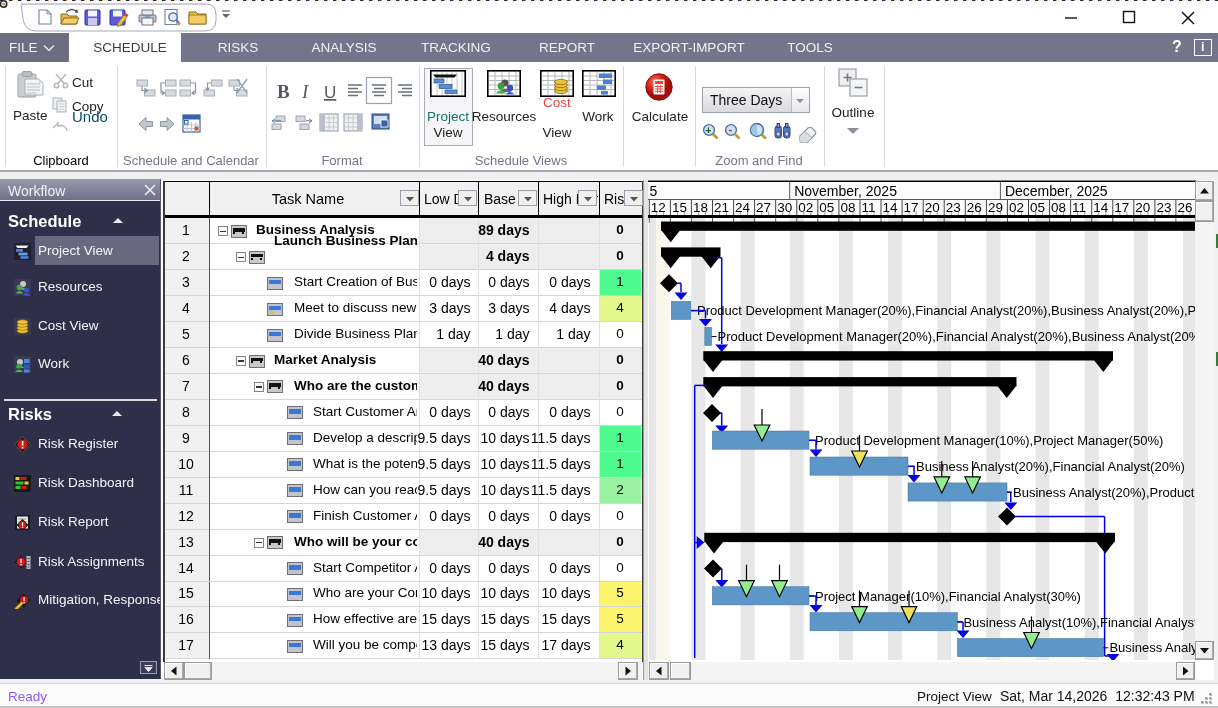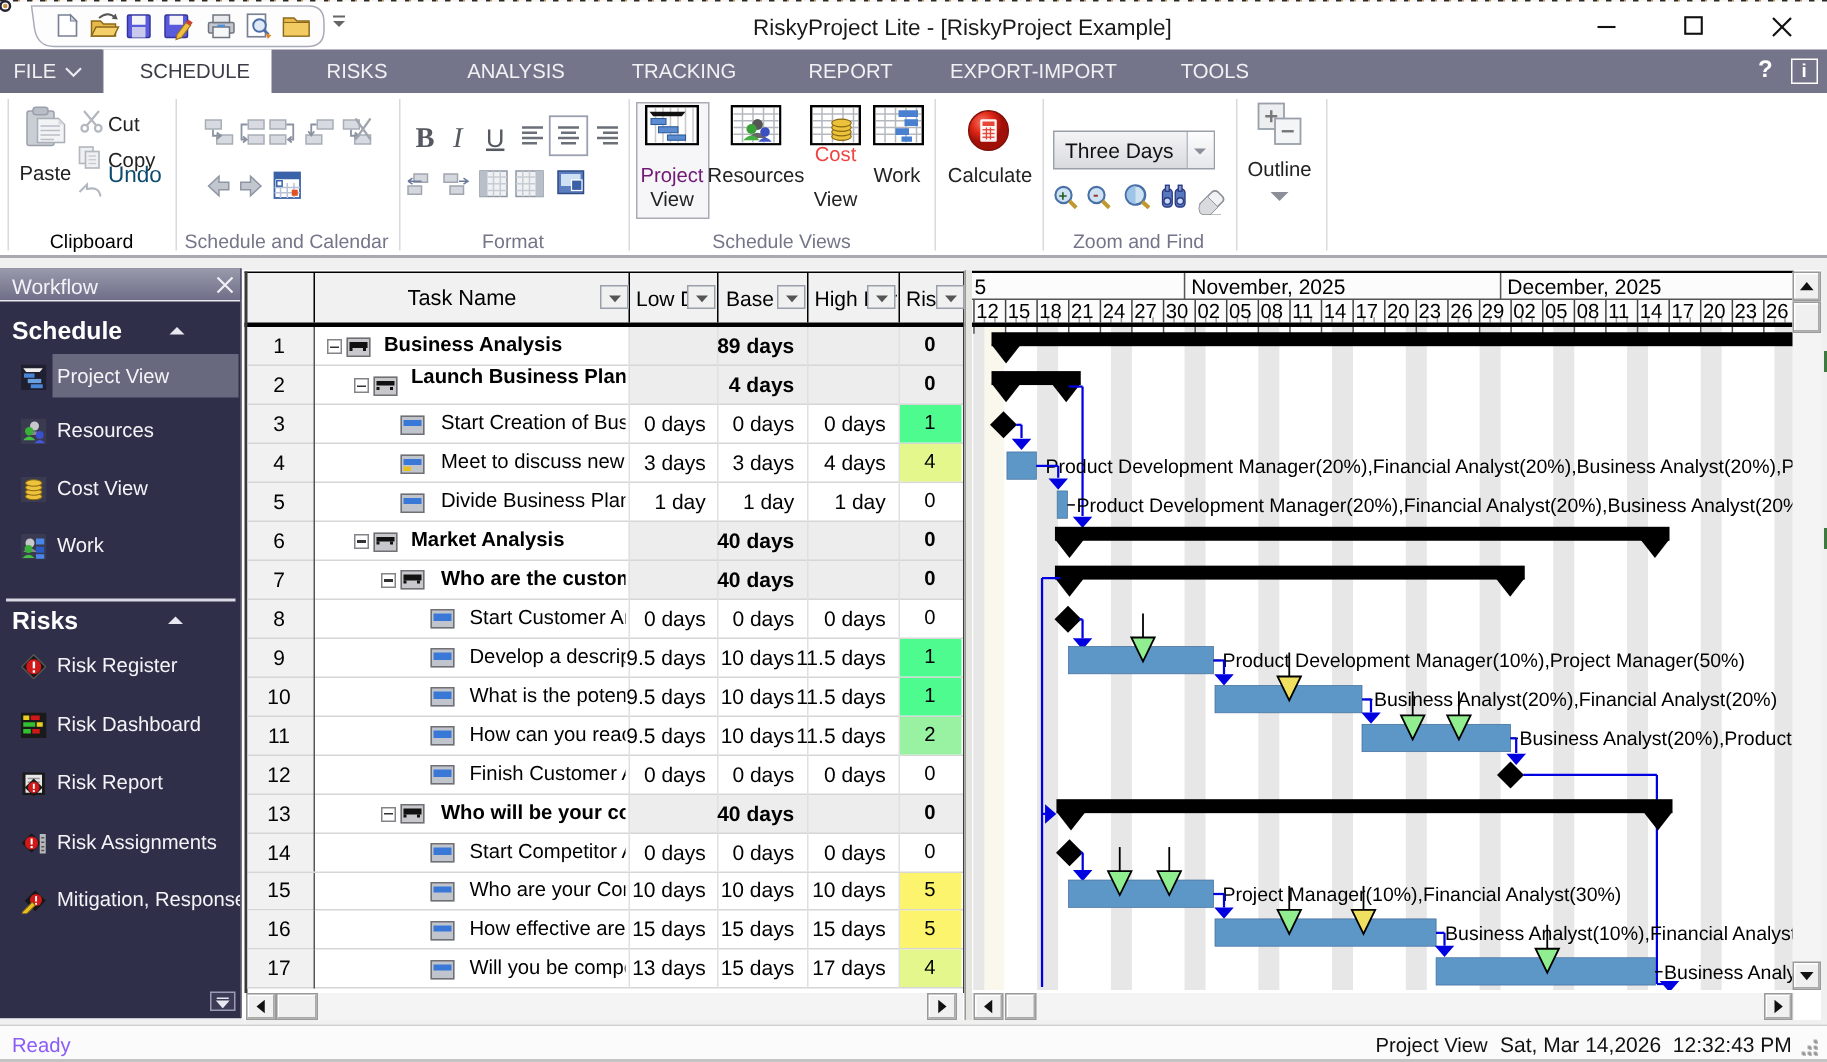--- a/index.html
+++ b/index.html
@@ -8,21 +8,20 @@
 .tx{position:absolute;white-space:nowrap}
 </style></head>
 <body>
 <div class="a" style="left:0;top:0;width:1218px;height:708px;background:#fff">
 
 <div class="a" style="left:0;top:0;width:1218px;height:1px;background:repeating-linear-gradient(90deg,#2a2a2a 0 3px,#c09a60 3px 4px,#f5f5f5 4px 9px)"></div>
 <svg class="a" style="left:0;top:0" width="14" height="12">
       <circle cx="3.5" cy="4" r="3.2" fill="none" stroke="#223" stroke-width="1.6"></circle>
       <circle cx="3.5" cy="4" r="1.5" fill="#c8903f"></circle>
     </svg>
-<div class="tx" style="left:502px;top:10px;font-size:15px;color:#1a1a1a">RiskyProject Lite - [RiskyProject Example]</div>
 <svg class="a" style="left:1050px;top:6px" width="160" height="24">
       <line x1="15" y1="12" x2="27" y2="12" stroke="#111" stroke-width="1.4"></line>
       <rect x="73.5" y="5.5" width="11" height="11" fill="none" stroke="#111" stroke-width="1.4"></rect>
       <line x1="132" y1="6" x2="144" y2="18" stroke="#111" stroke-width="1.5"></line>
       <line x1="144" y1="6" x2="132" y2="18" stroke="#111" stroke-width="1.5"></line>
     </svg>
 <svg class="a" style="left:0;top:1px" width="245" height="32" viewBox="0 0 245 32">
 <path d="M21 3 L206 3 Q216 3 216 14 L216 19 Q216 30 205 30 L36 30 Q25 30 23 18 Q22 10 21 3 Z" fill="#fdfdfe" stroke="#a9aab8" stroke-width="1"></path>
 <path d="M21 3 L206 3" stroke="#c8c9d4" stroke-width="1"></path>
 <g>
@@ -278,21 +277,21 @@
         <line x1="8" y1="2" x2="8" y2="25"></line>
         <line x1="15" y1="2" x2="15" y2="25"></line>
         <line x1="22" y1="2" x2="22" y2="25"></line>
         <line x1="29" y1="2" x2="29" y2="25"></line>
       </g>
       <rect x="17" y="3.5" width="13" height="4.5" fill="#4a80d0"></rect>
       <rect x="21" y="9.5" width="9" height="4.5" fill="#4a80d0"></rect>
       <rect x="15" y="15.5" width="9" height="4.5" fill="#4a80d0"></rect>
       <rect x="19" y="21" width="7" height="3.5" fill="#4a80d0"></rect>
     </svg>
-<div class="tx" style="left:448px;top:109px;font-size:13.5px;color:#701a75;transform:translateX(-50%)">Project</div>
+<div class="tx" style="left:448px;top:109px;font-size:13.5px;color:#0f766e;transform:translateX(-50%)">Project</div>
 <div class="tx" style="left:448px;top:125px;font-size:13.5px;color:#222;transform:translateX(-50%)">View</div>
 <div class="tx" style="left:504px;top:109px;font-size:13.5px;color:#222;transform:translateX(-50%)">Resources</div>
 <div class="tx" style="left:557px;top:95px;font-size:13.5px;color:#ef4444;transform:translateX(-50%)">Cost</div>
 <div class="tx" style="left:557px;top:125px;font-size:13.5px;color:#222;transform:translateX(-50%)">View</div>
 <div class="tx" style="left:598px;top:109px;font-size:13.5px;color:#222;transform:translateX(-50%)">Work</div>
 <svg class="a" style="left:644px;top:72px" width="30" height="30">
 <defs>
         <radialGradient id="rg" cx="35%" cy="30%">
           <stop offset="0%" stop-color="#f87a6a"></stop>
           <stop offset="55%" stop-color="#e02818"></stop>
@@ -535,21 +534,21 @@
 <div class="a" style="left:538px;top:244.2px;width:1px;height:25.94px;background:#e0e0e0"></div>
 <div class="a" style="left:599px;top:244.2px;width:1px;height:25.94px;background:#e0e0e0"></div>
 <div class="a" style="left:208.5px;top:244.2px;width:1.4px;height:25.94px;background:#555"></div>
 <div class="tx" style="left:186px;top:248.2px;font-size:14px;color:#000;transform:translateX(-50%)">2</div>
 <div class="a" style="left:235.5px;top:252.2px;width:10px;height:10px;border:1px solid #848488;background:#fff"></div>
 <div class="a" style="left:237.5px;top:256.6px;width:6px;height:1.4px;background:#333"></div>
 <div class="a" style="left:248.5px;top:250.7px;width:16px;height:13px;background:#c8c8cc;border:1px solid #707074"></div>
 <div class="a" style="left:250.5px;top:253.7px;width:12px;height:3.8px;background:#111"></div>
 <div class="a" style="left:250.5px;top:257.5px;width:2.2px;height:2.2px;background:#111"></div>
 <div class="a" style="left:260.3px;top:257.5px;width:2.2px;height:2.2px;background:#111"></div>
-<div class="tx" style="left:274px;top:243px;width:142.5px;overflow:hidden;font-size:13.5px;font-weight:bold;color:#000">Launch Business Plan</div>
+<div class="tx" style="left:274px;top:233px;width:142.5px;overflow:hidden;font-size:13.5px;font-weight:bold;color:#000">Launch Business Plan</div>
 <div class="tx" style="left:529.5px;top:248.2px;font-size:14px;font-weight:bold;color:#000;transform:translateX(-100%)">4 days</div>
 <div class="tx" style="left:620px;top:248.2px;font-size:13.5px;font-weight:bold;color:#000;transform:translateX(-50%)">0</div>
 <div class="a" style="left:164.5px;top:270.2px;width:44px;height:25.94px;background:#f1f1f1"></div>
 <div class="a" style="left:164.5px;top:295.1px;width:477px;height:1px;background:#d6d6d6"></div>
 <div class="a" style="left:418.5px;top:270.2px;width:1px;height:25.94px;background:#e0e0e0"></div>
 <div class="a" style="left:478px;top:270.2px;width:1px;height:25.94px;background:#e0e0e0"></div>
 <div class="a" style="left:538px;top:270.2px;width:1px;height:25.94px;background:#e0e0e0"></div>
 <div class="a" style="left:599px;top:270.2px;width:1px;height:25.94px;background:#e0e0e0"></div>
 <div class="a" style="left:208.5px;top:270.2px;width:1.4px;height:25.94px;background:#555"></div>
 <div class="tx" style="left:186px;top:274.2px;font-size:14px;color:#000;transform:translateX(-50%)">3</div>

